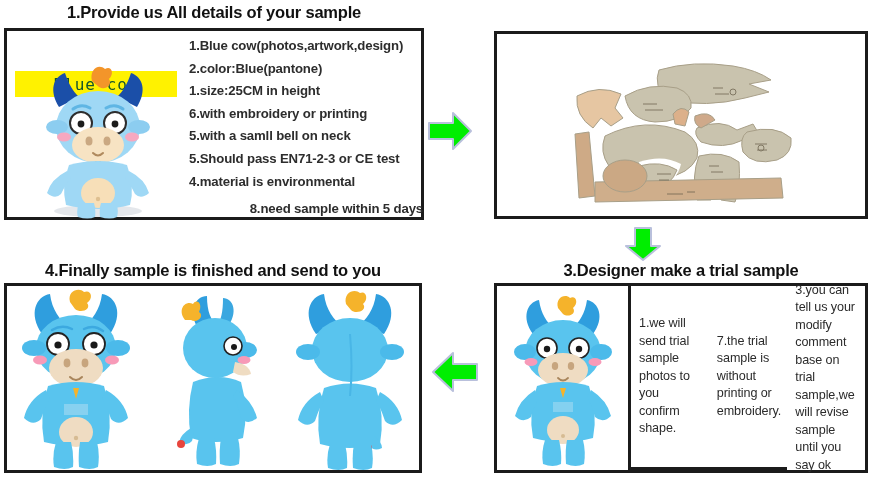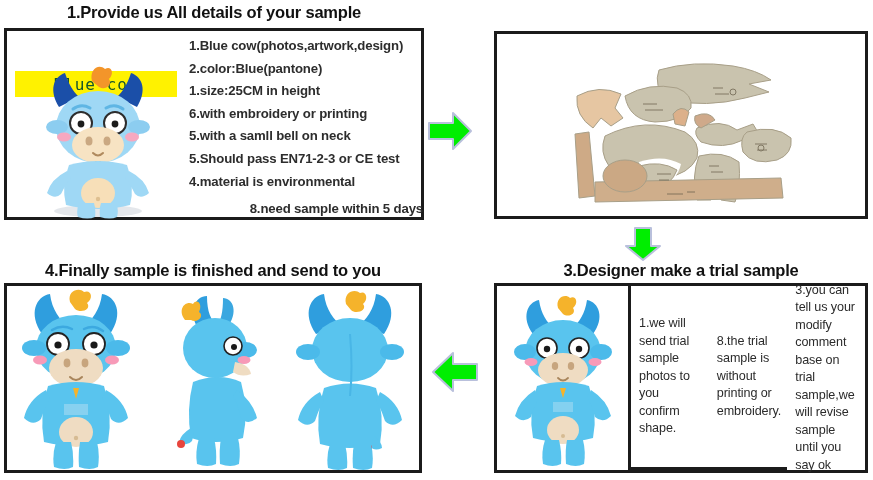--- a/index.html
+++ b/index.html
@@ -221,21 +221,21 @@
       </svg>
     </div>
 
     <div class="p3-divider"></div>
 
     <div class="p3-rows">
       <div class="p3-row">
         <div class="p3-text">1.we will send trial sample photos to you confirm shape.</div>
       </div>
       <div class="p3-row">
-        <div class="p3-text">8.the trial sample is without printing or embroidery.</div>
+        <div class="p3-text">7.the trial sample is without printing or embroidery.</div>
       </div>
       <div class="p3-row">
         <div class="p3-text">3.you can tell us your modify comment base on trial sample,we will revise sample until you say ok</div>
       </div>
     </div>
   </div>
 
   <div class="arrow" style="left:431px;top:350px;width:48px;height:44px;">
     <svg viewBox="0 0 48 44" width="48" height="44">
       <path d="M46 14 H22 V3 L2 22 L22 41 V30 H46 Z" fill="#00EE00" stroke="#b9c0dc" stroke-width="2" stroke-linejoin="round"></path>

